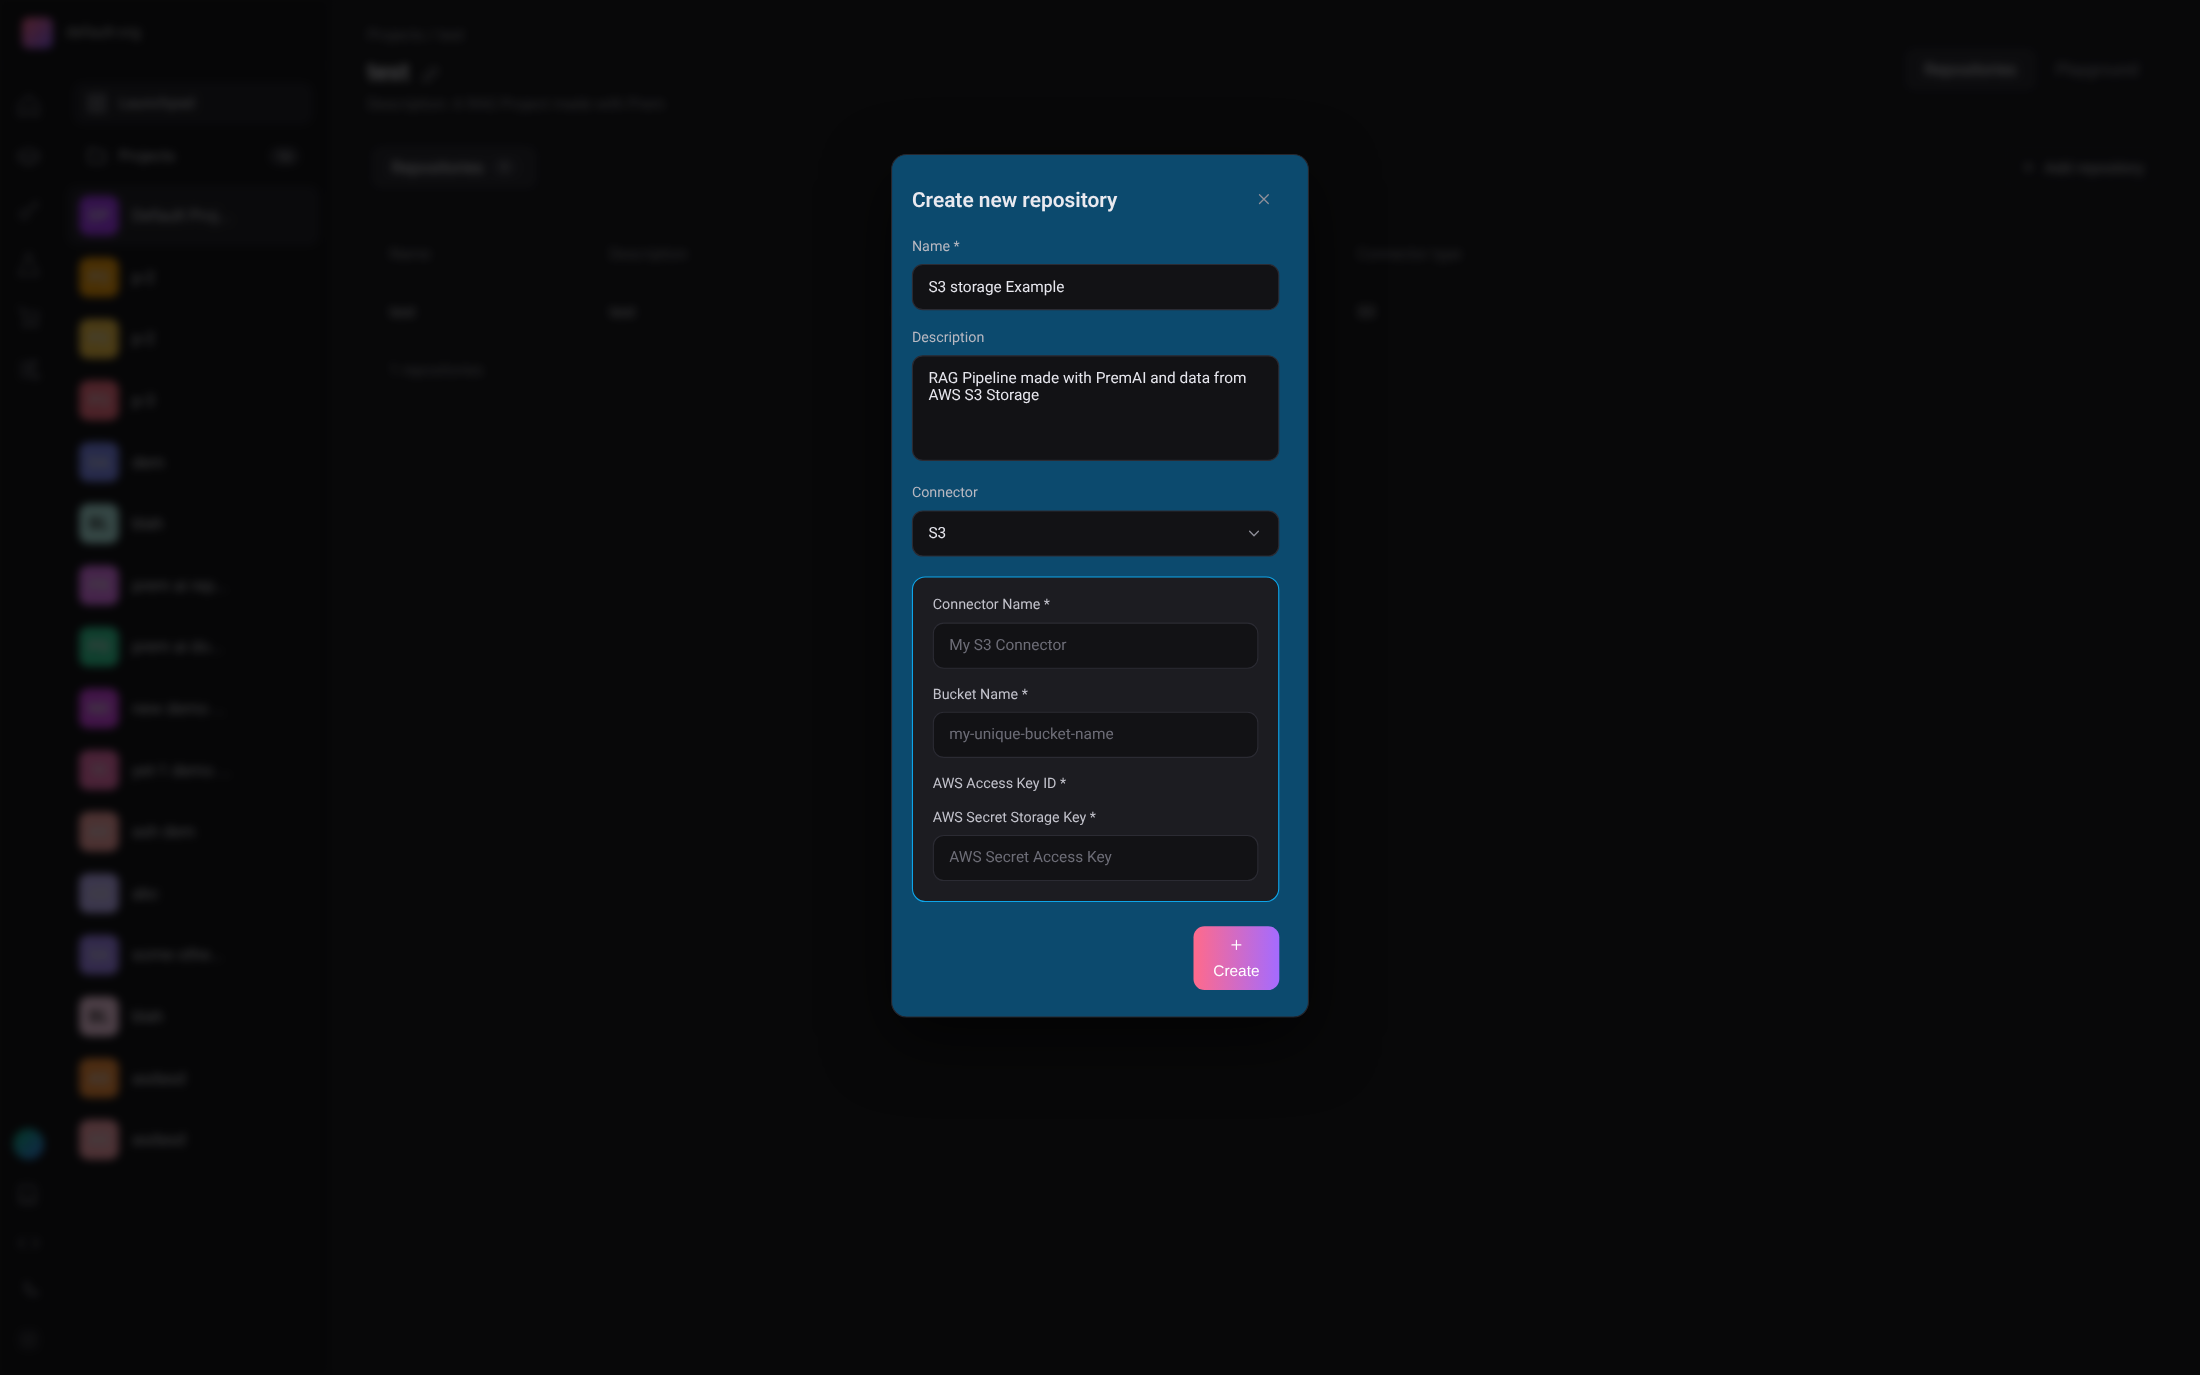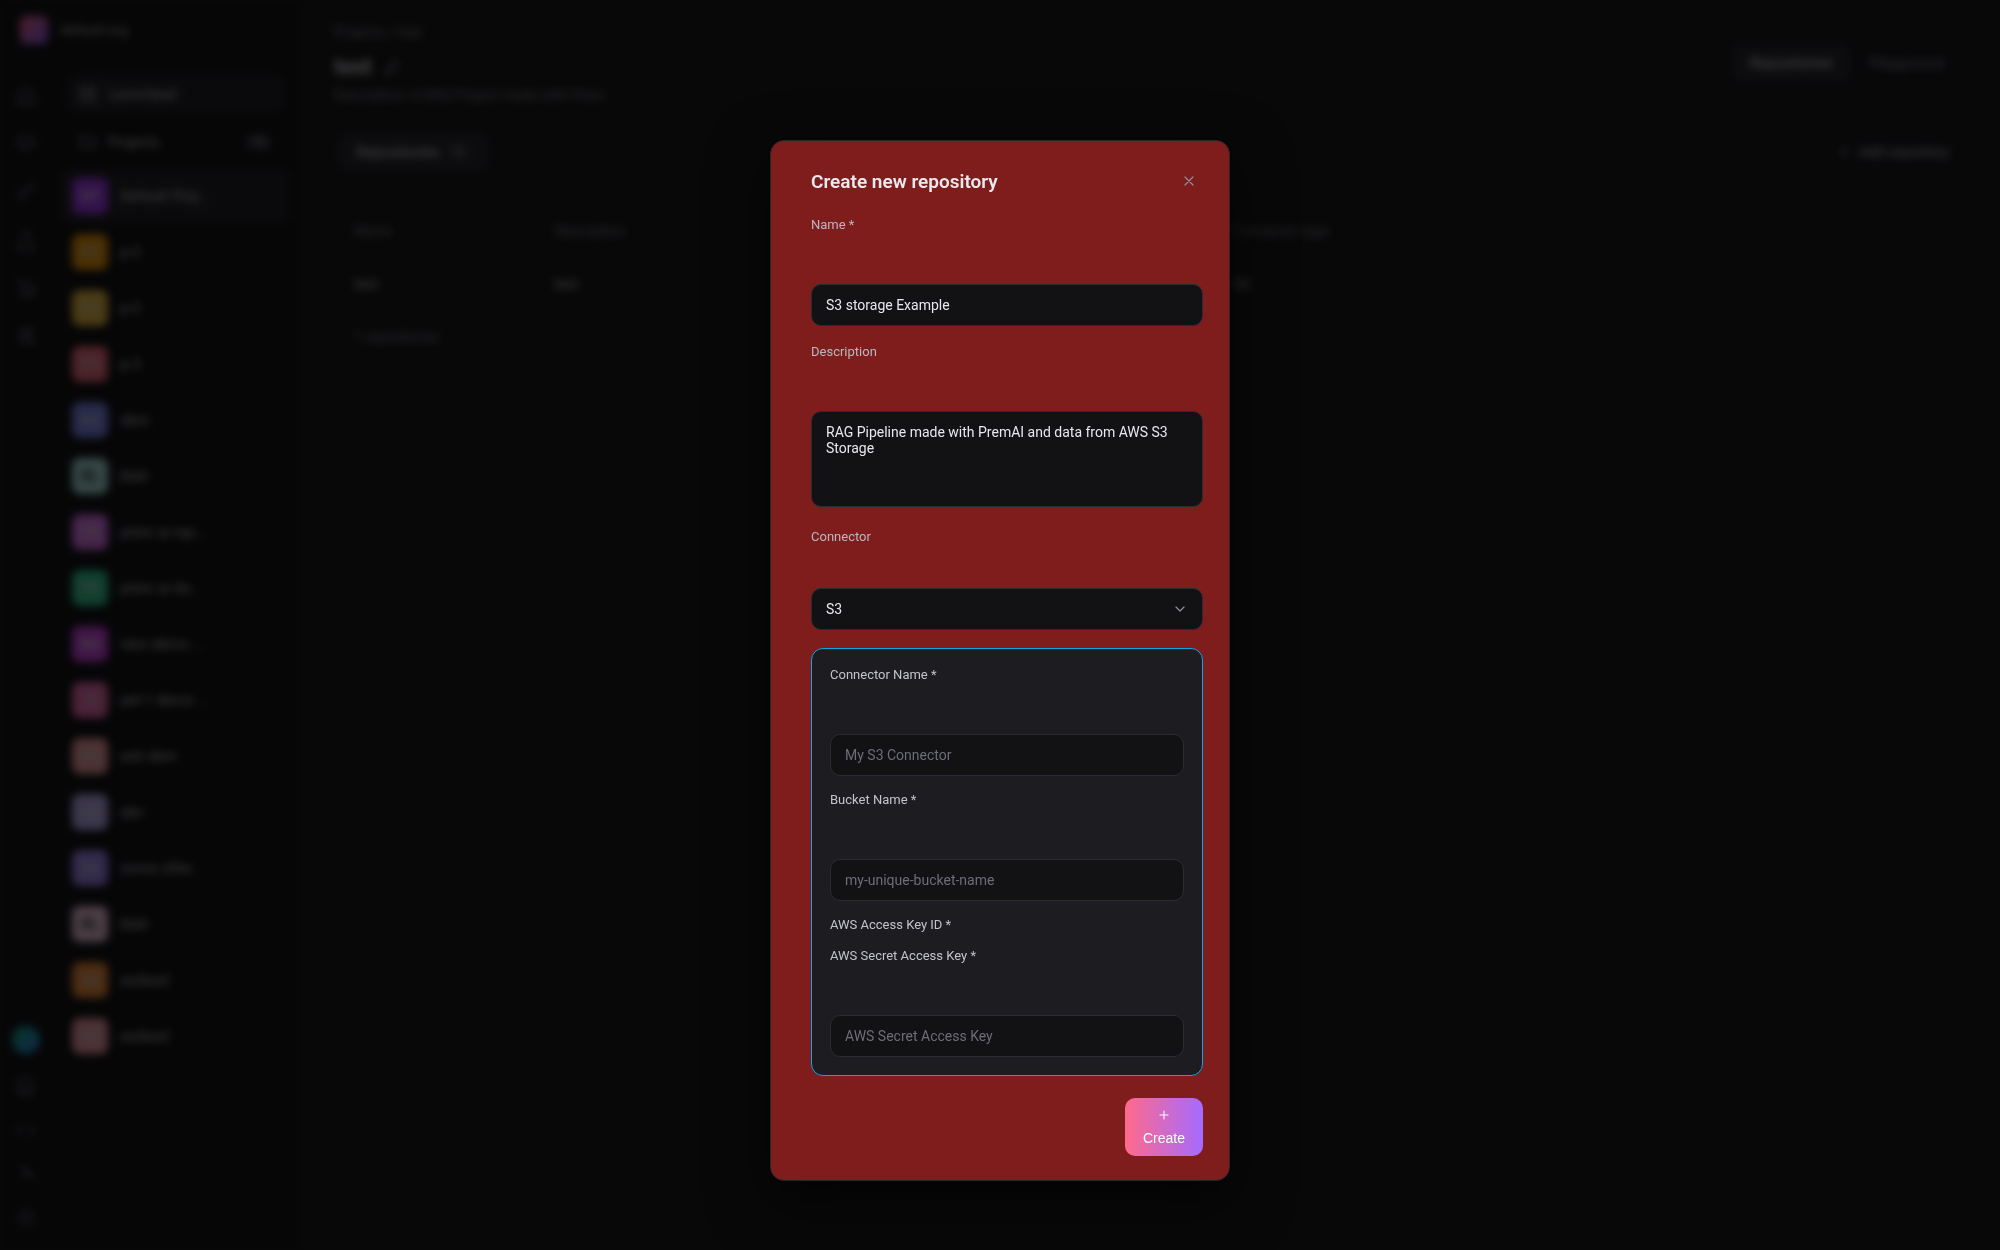--- a/index.html
+++ b/index.html
@@ -197,25 +197,25 @@
 
 .overlay {
   position: absolute; inset: 0;
   background: rgba(0,0,0,0.45);
   display: flex;
   align-items: flex-start;
   justify-content: center;
   padding-top: 140px;
 }
 .modal {
-  width: 460px;
-  background: #7f1d1d;
+  width: 380px;
+  background: #0c4a6e;
   border: 1px solid #26262d;
   border-radius: 14px;
-  padding: 26px 26px 24px 40px;
+  padding: 26px 26px 24px 18px;
   box-shadow: 0 20px 60px rgba(0,0,0,0.6);
 }
 .modal-head {
   display: flex; align-items: center; justify-content: space-between;
   margin-bottom: 22px;
 }
 .modal-head h2 {
   font-size: 19px; font-weight: 600; color: #e9e9ef;
 }
 .close-btn {
@@ -230,21 +230,20 @@
 }
 .input, .textarea, .select {
   width: 100%;
   background: #121215;
   border: 1px solid #2b2b33;
   border-radius: 10px;
   padding: 12px 14px;
   font-size: 14px;
   color: #e7e7ee;
   font-family: inherit;
-  margin-top: 44px;
 }
 .input::placeholder, .textarea::placeholder { color: #6d6d77; }
 .textarea { height: 96px; resize: none; }
 .select {
   display: flex; align-items: center; justify-content: space-between;
   cursor: pointer;
   text-align: right;
 }
 .select .chev { color: #8f8f99; }
 
@@ -527,21 +526,21 @@
         <input class="input" placeholder="My S3 Connector" style="">
       </div>
       <div class="field">
         <label class="label">Bucket Name *</label>
         <input class="input" placeholder="my-unique-bucket-name" style="">
       </div>
       <div class="field">
         <label class="label">AWS Access Key ID *</label>
       </div>
       <div class="field">
-        <label class="label">AWS Secret Access Key *</label>
+        <label class="label">AWS Secret Storage Key *</label>
         <input class="input" type="password" placeholder="AWS Secret Access Key" style="">
       </div>
     </div>
 
     <div class="modal-actions">
       <button class="create-btn">
         <svg class="plus" viewBox="0 0 24 24">
             <path d="M12 5v14M5 12h14"></path>
           </svg>
         <span>Create</span>

